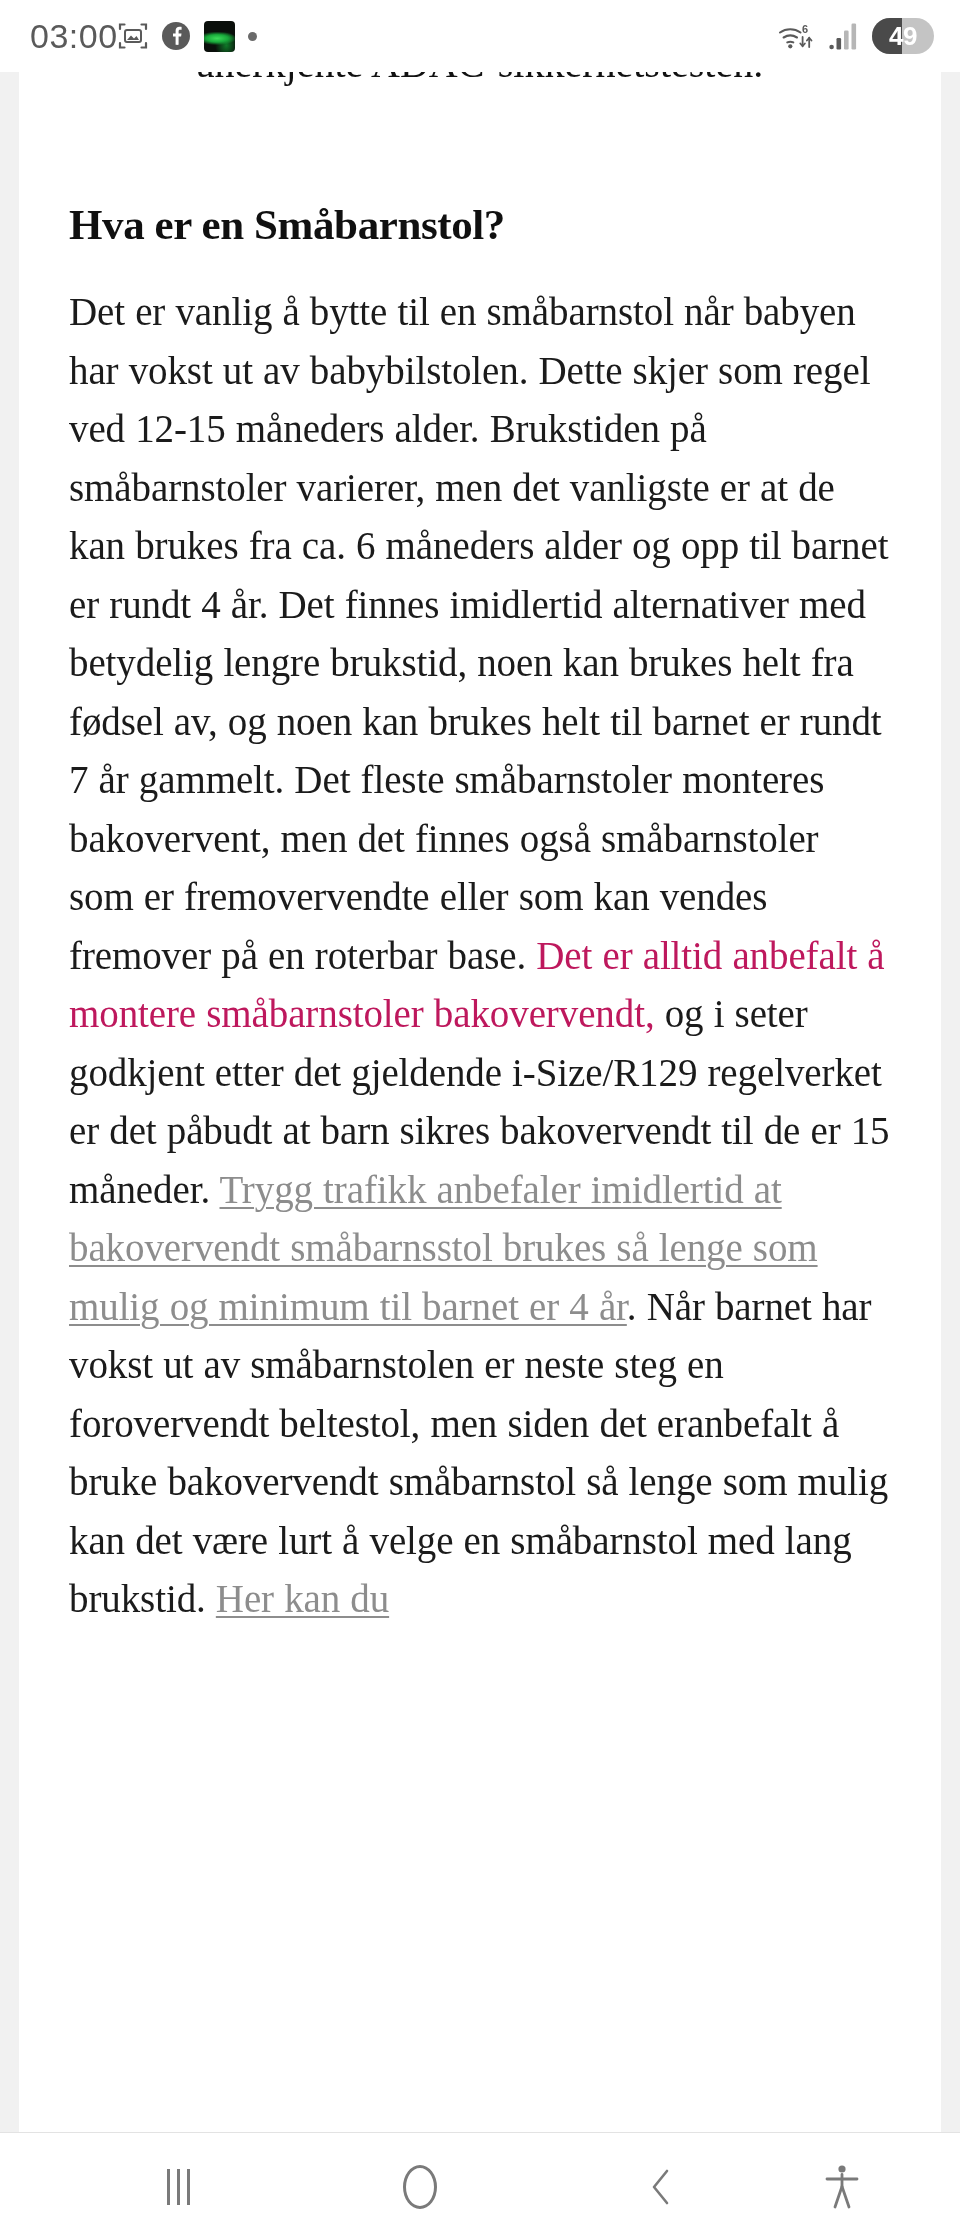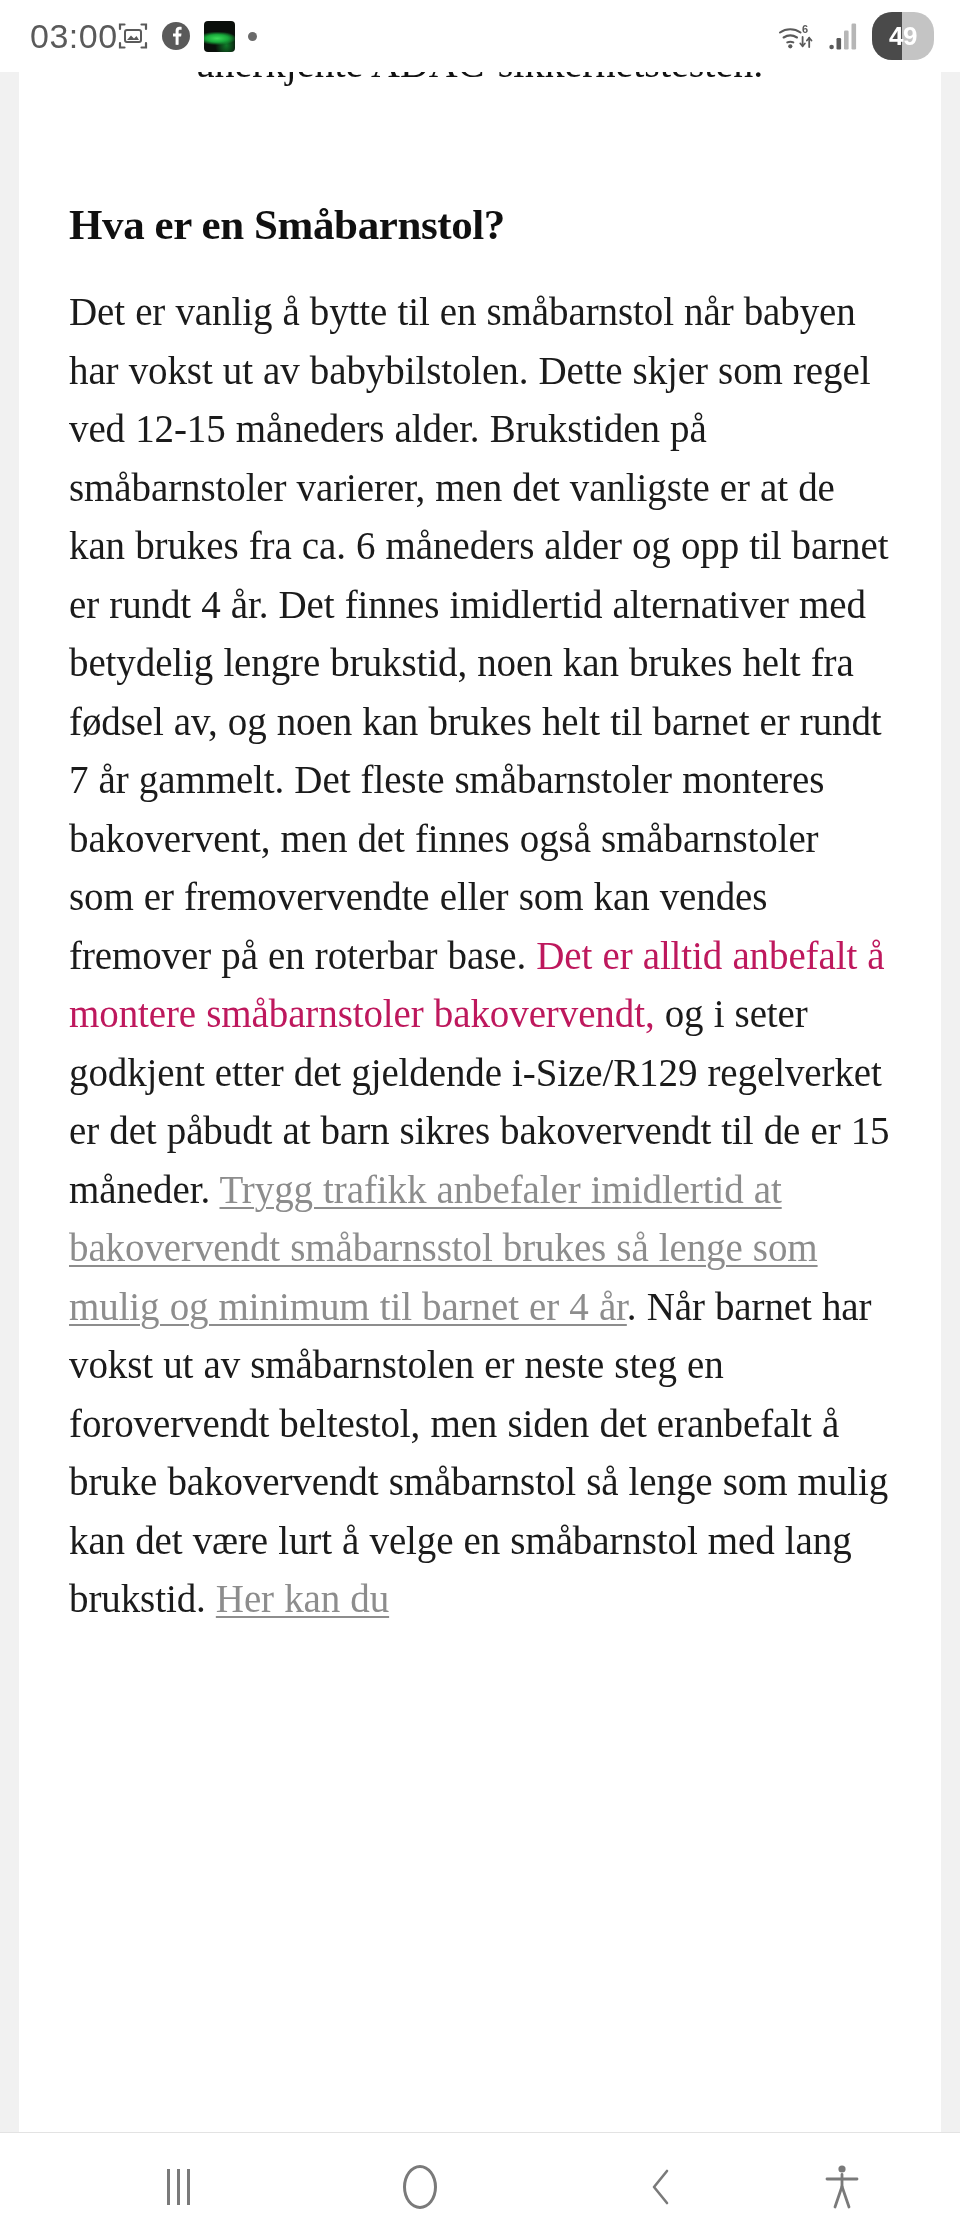--- a/index.html
+++ b/index.html
@@ -45,21 +45,21 @@
       radial-gradient(ellipse 16px 20px at 72% 78%, #0f7a28 0%, rgba(6,40,16,0) 70%),
       #0a0f0b;
     display:block;
   }
   .ic-dot{ width:9px; height:9px; border-radius:50%; background:#6a6a6a; display:block; }
 
   .sb-right{ margin-left:auto; display:flex; align-items:center; gap:11px; }
   .ic-wifi{ width:40px; height:32px; display:block; }
   .ic-signal{ width:32px; height:30px; display:block; }
   .battery{
-    min-width:62px; height:48px; border-radius:20px;
+    min-width:62px; height:36px; border-radius:20px;
     background:#c4c4c4;
     position:relative; overflow:hidden;
     display:flex; align-items:center; justify-content:center;
   }
   .battery .fill{
     position:absolute; left:0; top:0; bottom:0;
     width:49%;
     background:#4a4a4a;
   }
   .battery .lvl{

